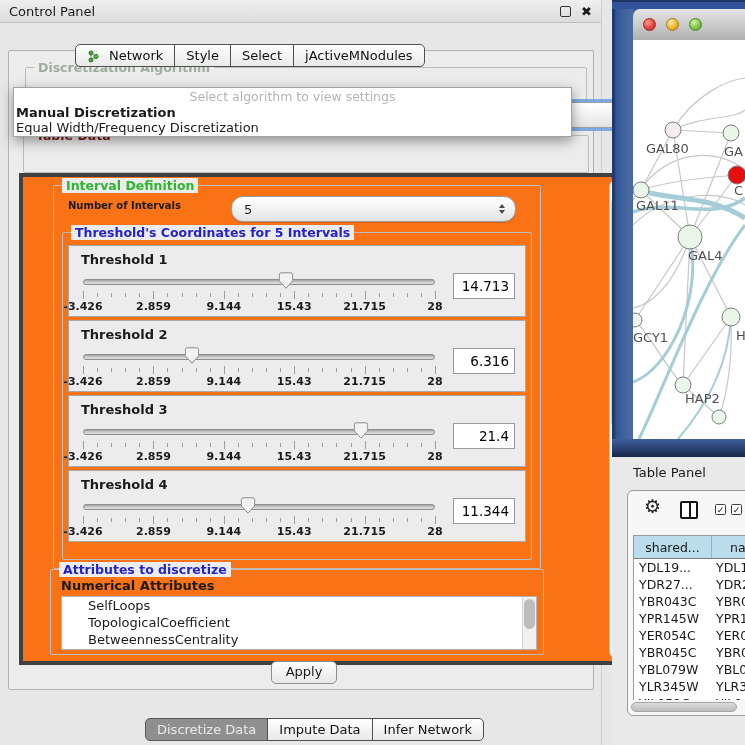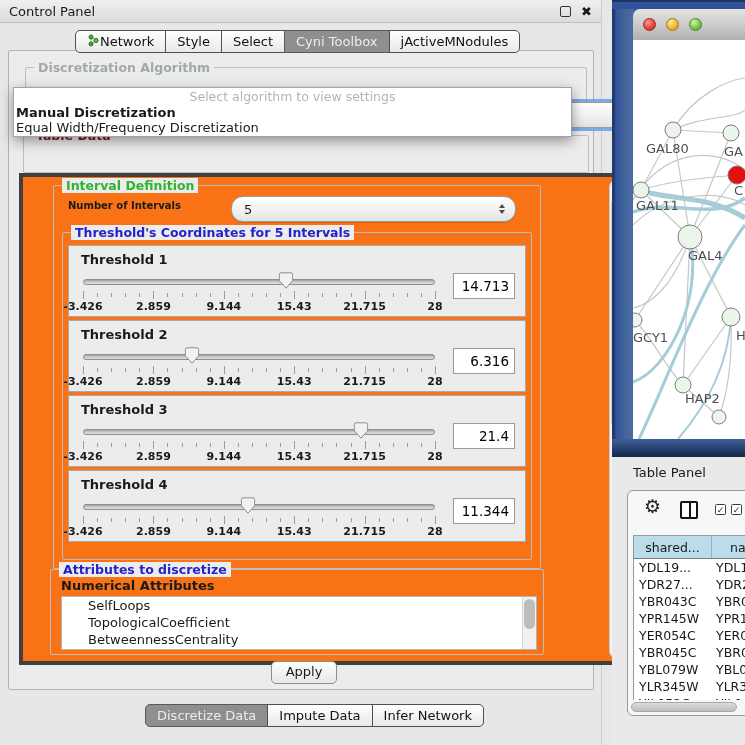--- a/index.html
+++ b/index.html
@@ -7,21 +7,21 @@
        background:#e7e7e7;font-family:"DejaVu Sans","Liberation Sans",sans-serif;color:#1a1a1a;}
   
   #cp{position:absolute;left:0;top:0;width:601px;height:745px;background:#e7e7e7;border-right:1px solid #cfcfcf;}
   #cp-titlebar{height:22px;background:linear-gradient(#efefef,#dcdcdc);border-bottom:1px solid #bdbdbd;
                display:flex;align-items:center;padding:0 9px;font-size:13px;}
   #cp-title{flex:1;}
   .float-ico{width:9px;height:9px;border:1.5px solid #333;border-radius:2px;margin-right:10px;}
   .close-ico{font-size:13px;font-weight:bold;line-height:1;}
   .tabbar{position:absolute;display:flex;z-index:5;}
   .tab{border:1px solid #4f4f4f;margin-left:-1px;padding:3px 11px;font-size:13px;
-       background:linear-gradient(#fefefe,#e9e9e9);color:#111;display:flex;align-items:flex-start;gap:1px;white-space:nowrap;}
+       background:linear-gradient(#fefefe,#e9e9e9);color:#111;display:flex;align-items:flex-end;gap:10px;white-space:nowrap;margin-top:14px;}
   .tab:first-child{border-radius:5px 0 0 5px;margin-left:0;}
   .tab:last-child{border-radius:0 5px 5px 0;}
   .tab.active{background:#8f8f8f;color:#ececec;border-color:#5a5a5a;}
   #cp-tabs{left:75px;top:30px;}
   #cp-bottom-tabs{left:145px;top:704px;}
   #cp-main{position:absolute;left:8px;top:50px;width:584px;height:638px;background:#ececec;
            border:1px solid #b2b2b2;border-radius:2px;}
   .group{position:absolute;border:1px solid #bdbdbd;border-radius:2px;}
   .gtitle{position:absolute;top:-8px;left:8px;background:#ececec;padding:0 4px;font-size:12.5px;font-weight:bold;white-space:nowrap;}
   .gt-green{color:#2db52d;}.gt-blue{color:#2323cc;}.gt-dark{color:#7f1d1d;}.gt-faded{color:#a0aba0;}
@@ -129,23 +129,20 @@
         <circle cx="9" cy="6.5" r="2.1" fill="#5cc04a" stroke="#2c7020"></circle>
       </svg>
       <span>Network</span>
     </div>
     <div class="tab">
         <span>Style</span>
       </div>
     <div class="tab">
         <span>Select</span>
       </div>
-    <div class="tab active">
-        <span>Cyni Toolbox</span>
-      </div>
     <div class="tab">
         <span>jActiveMNodules</span>
       </div>
   </div>
 
   <div id="cp-main">
     <div id="algo-group" class="group">
       <span class="gtitle gt-faded">Discretization Algorithm</span>
       <div id="algo-combo" class="combo focusring"></div>
     </div>

